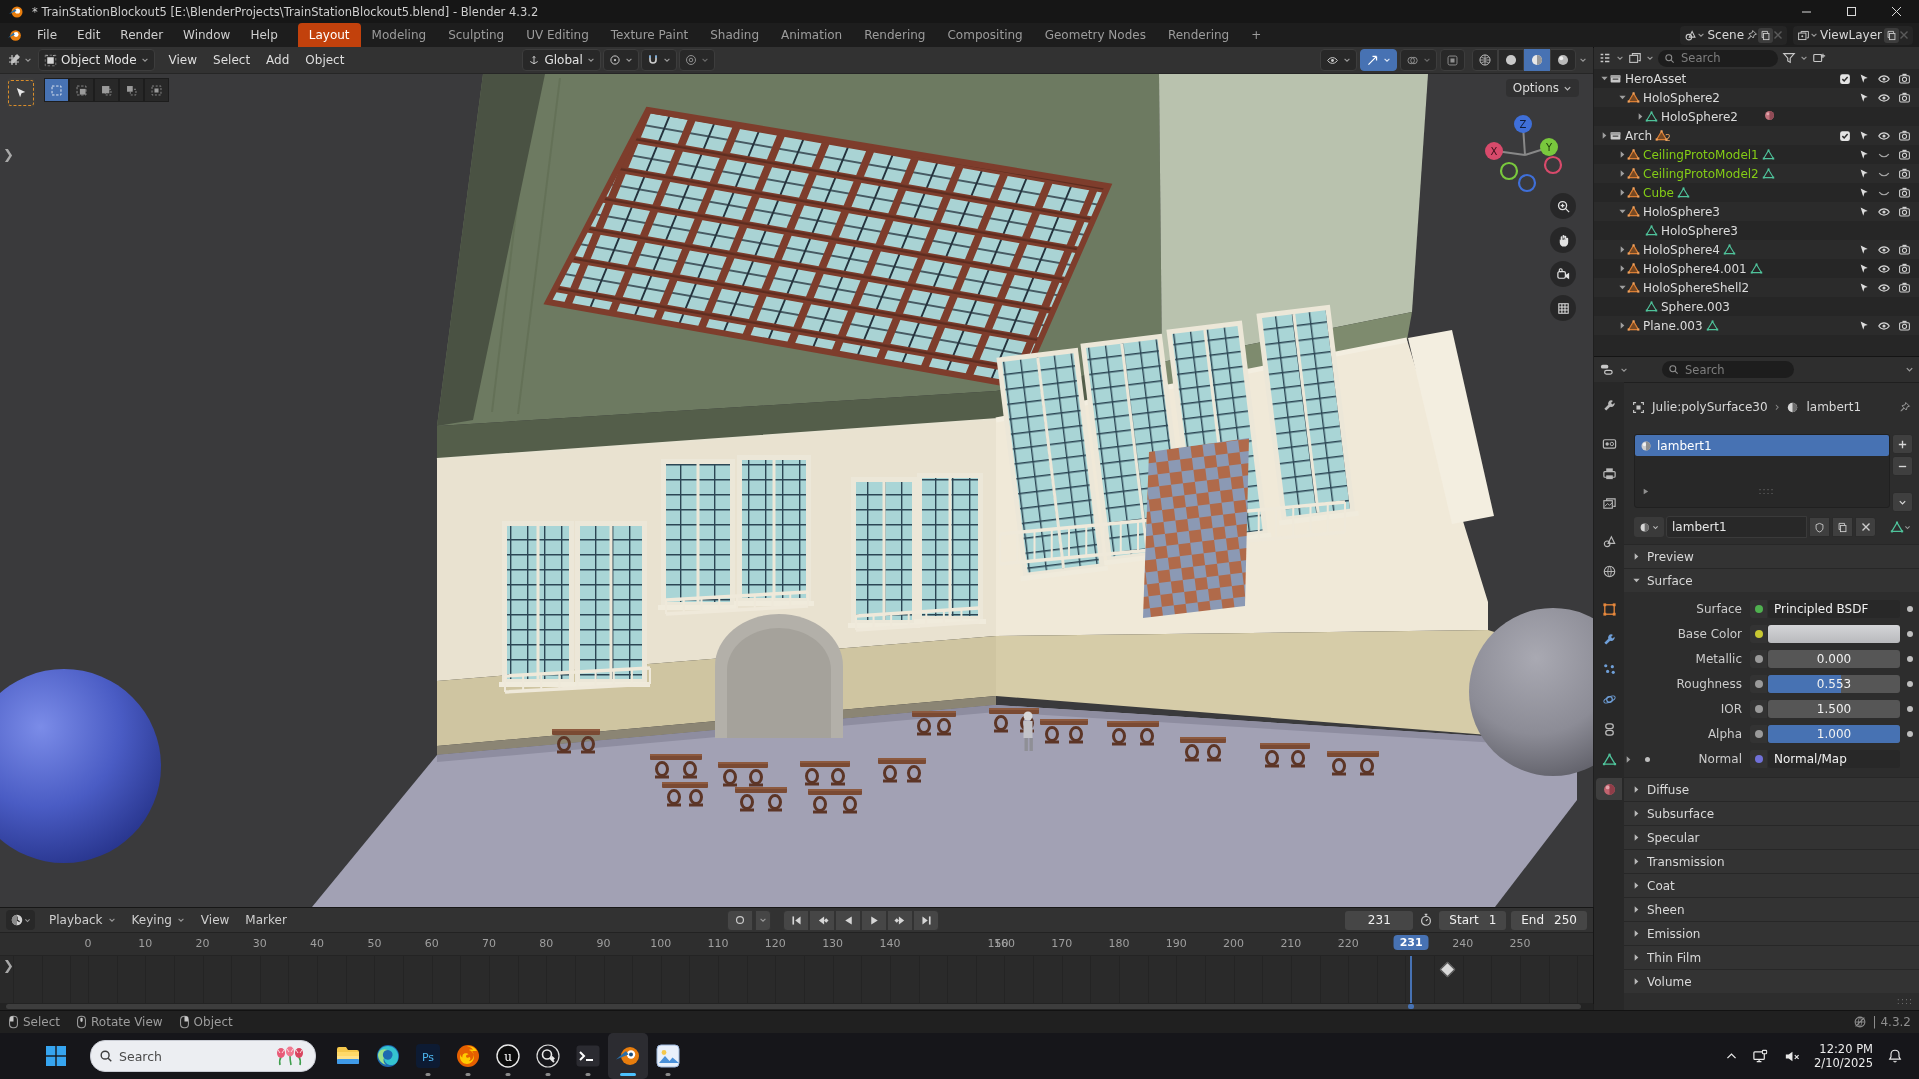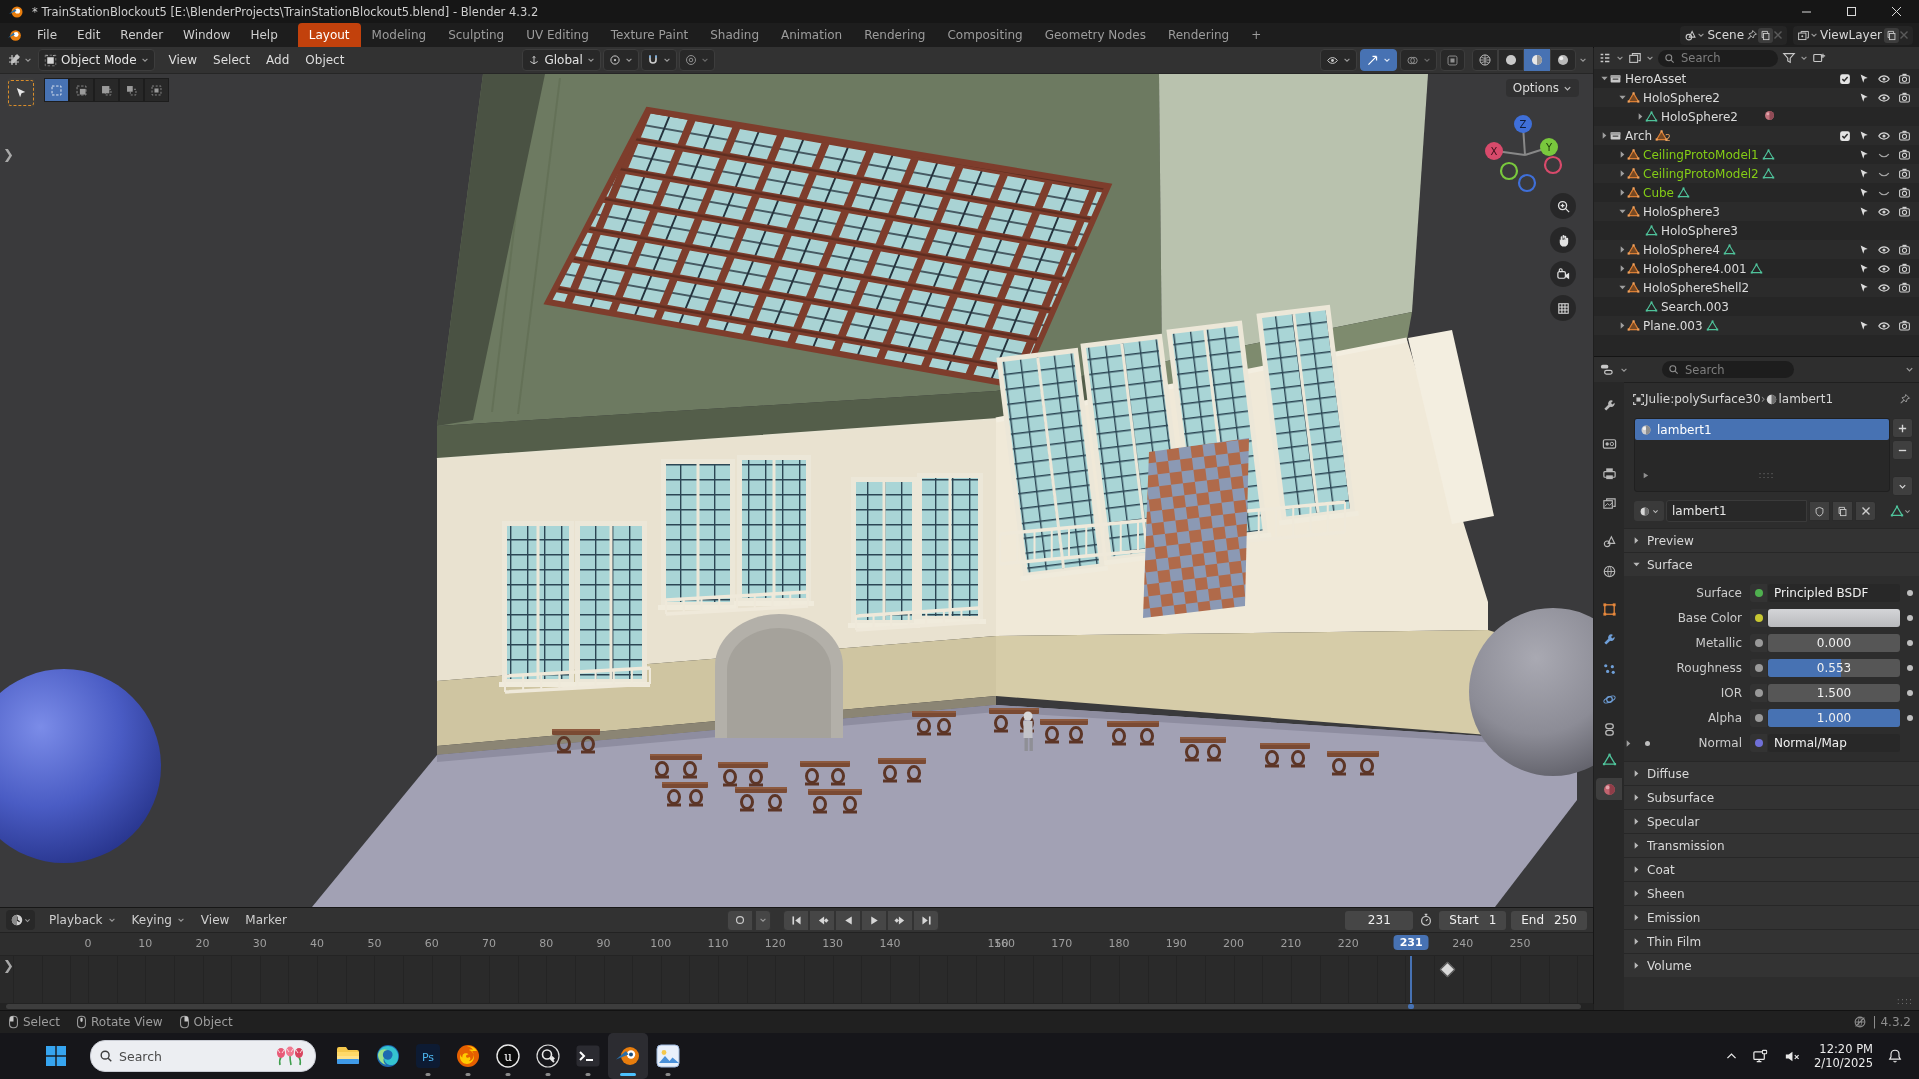--- a/index.html
+++ b/index.html
@@ -45,21 +45,21 @@
   .ol-row.alt{background:#2b2b2b;}
   .ol-row.dim .nm{color:#84cc16;}
   .ol-row .nm{margin:0 3px;white-space:nowrap;}
   .ol-vis{margin-left:auto;display:flex;align-items:center;gap:7px;padding-right:8px;}
   #properties{left:1594px;top:357px;width:325px;height:653px;background:#2d2d2d;overflow:hidden;}
   #prop-header{height:25px;background:#2e2e2e;display:flex;align-items:center;padding:0 5px;gap:6px;border-bottom:1px solid #1f1f1f;}
   #prop-tabs{position:absolute;left:0;top:25px;width:30px;height:628px;background:#282828;display:flex;flex-direction:column;align-items:center;padding-top:12px;gap:8px;box-sizing:border-box;}
   .ptab{width:26px;height:22px;display:flex;align-items:center;justify-content:center;border-radius:4px 0 0 4px;}
   .ptab.active{background:#3e3e3e;}
   #prop-body{position:absolute;left:30px;top:25px;width:295px;height:628px;}
-  #breadcrumb{height:26px;display:flex;align-items:center;gap:0;padding:4px 8px;color:#d8d8d8;}
+  #breadcrumb{height:26px;display:flex;align-items:center;gap:7px;padding:12px 8px;color:#d8d8d8;}
   #slotbox{position:relative;margin:2px 8px 0 10px;}
   #slotlist{background:#282828;border:1px solid #202020;border-radius:3px;height:72px;width:254px;}
   .slotrow{height:21px;display:flex;align-items:center;gap:5px;padding:0 5px;background:#4772b3;color:#fff;border-radius:2px;}
   #slotside{position:absolute;right:-2px;top:0;display:flex;flex-direction:column;gap:2px;}
   .sqbtn{width:19px;height:18px;background:#3f3f3f;border:1px solid #2b2b2b;border-radius:3px;display:flex;align-items:center;justify-content:center;color:#d6d6d6;}
   #dbrow{display:flex;align-items:center;gap:2px;margin:8px 8px 6px 10px;}
   .dbfield{display:flex;align-items:center;background:#282828;border:1px solid #3a3a3a;height:20px;border-radius:3px 0 0 3px;padding:0 5px;gap:4px;flex:1;color:#e6e6e6;}
   .panel-h{height:23px;display:flex;align-items:center;gap:6px;background:#333333;border-top:1px solid #272727;color:#d9d9d9;padding:0 8px;}
   .panel-h .cap{font-size:12px;}
   .prow{height:25px;display:flex;align-items:center;padding-right:6px;}
@@ -1312,21 +1312,21 @@
         <div class="ol-row" style="padding-left: 42px;">
           <span style="width: 9px;"></span>
           <span class="ic">
             <svg width="13" height="13" viewBox="0 0 16 16">
               <path d="M8 3L14 13H2Z" fill="none" stroke="#4fc39b" stroke-width="1.4"></path>
               <rect x="6.9" y="1.8" width="2.3" height="2.3" fill="#4fc39b"></rect>
               <rect x="1" y="11.8" width="2.3" height="2.3" fill="#4fc39b"></rect>
               <rect x="12.7" y="11.8" width="2.3" height="2.3" fill="#4fc39b"></rect>
             </svg>
           </span>
-          <span class="nm">Search.003</span>
+          <span class="nm">Sphere.003</span>
           <span class="ol-vis"></span>
         </div>
         <div class="ol-row alt" style="padding-left: 24px;">
           <span class="ic">
             <svg width="9" height="9" viewBox="0 0 10 10">
               <path d="M3 1.5l4 3.5-4 3.5z" fill="#9f9f9f"></path>
             </svg>
           </span>
           <span class="ic">
             <svg width="13" height="13" viewBox="0 0 16 16">

